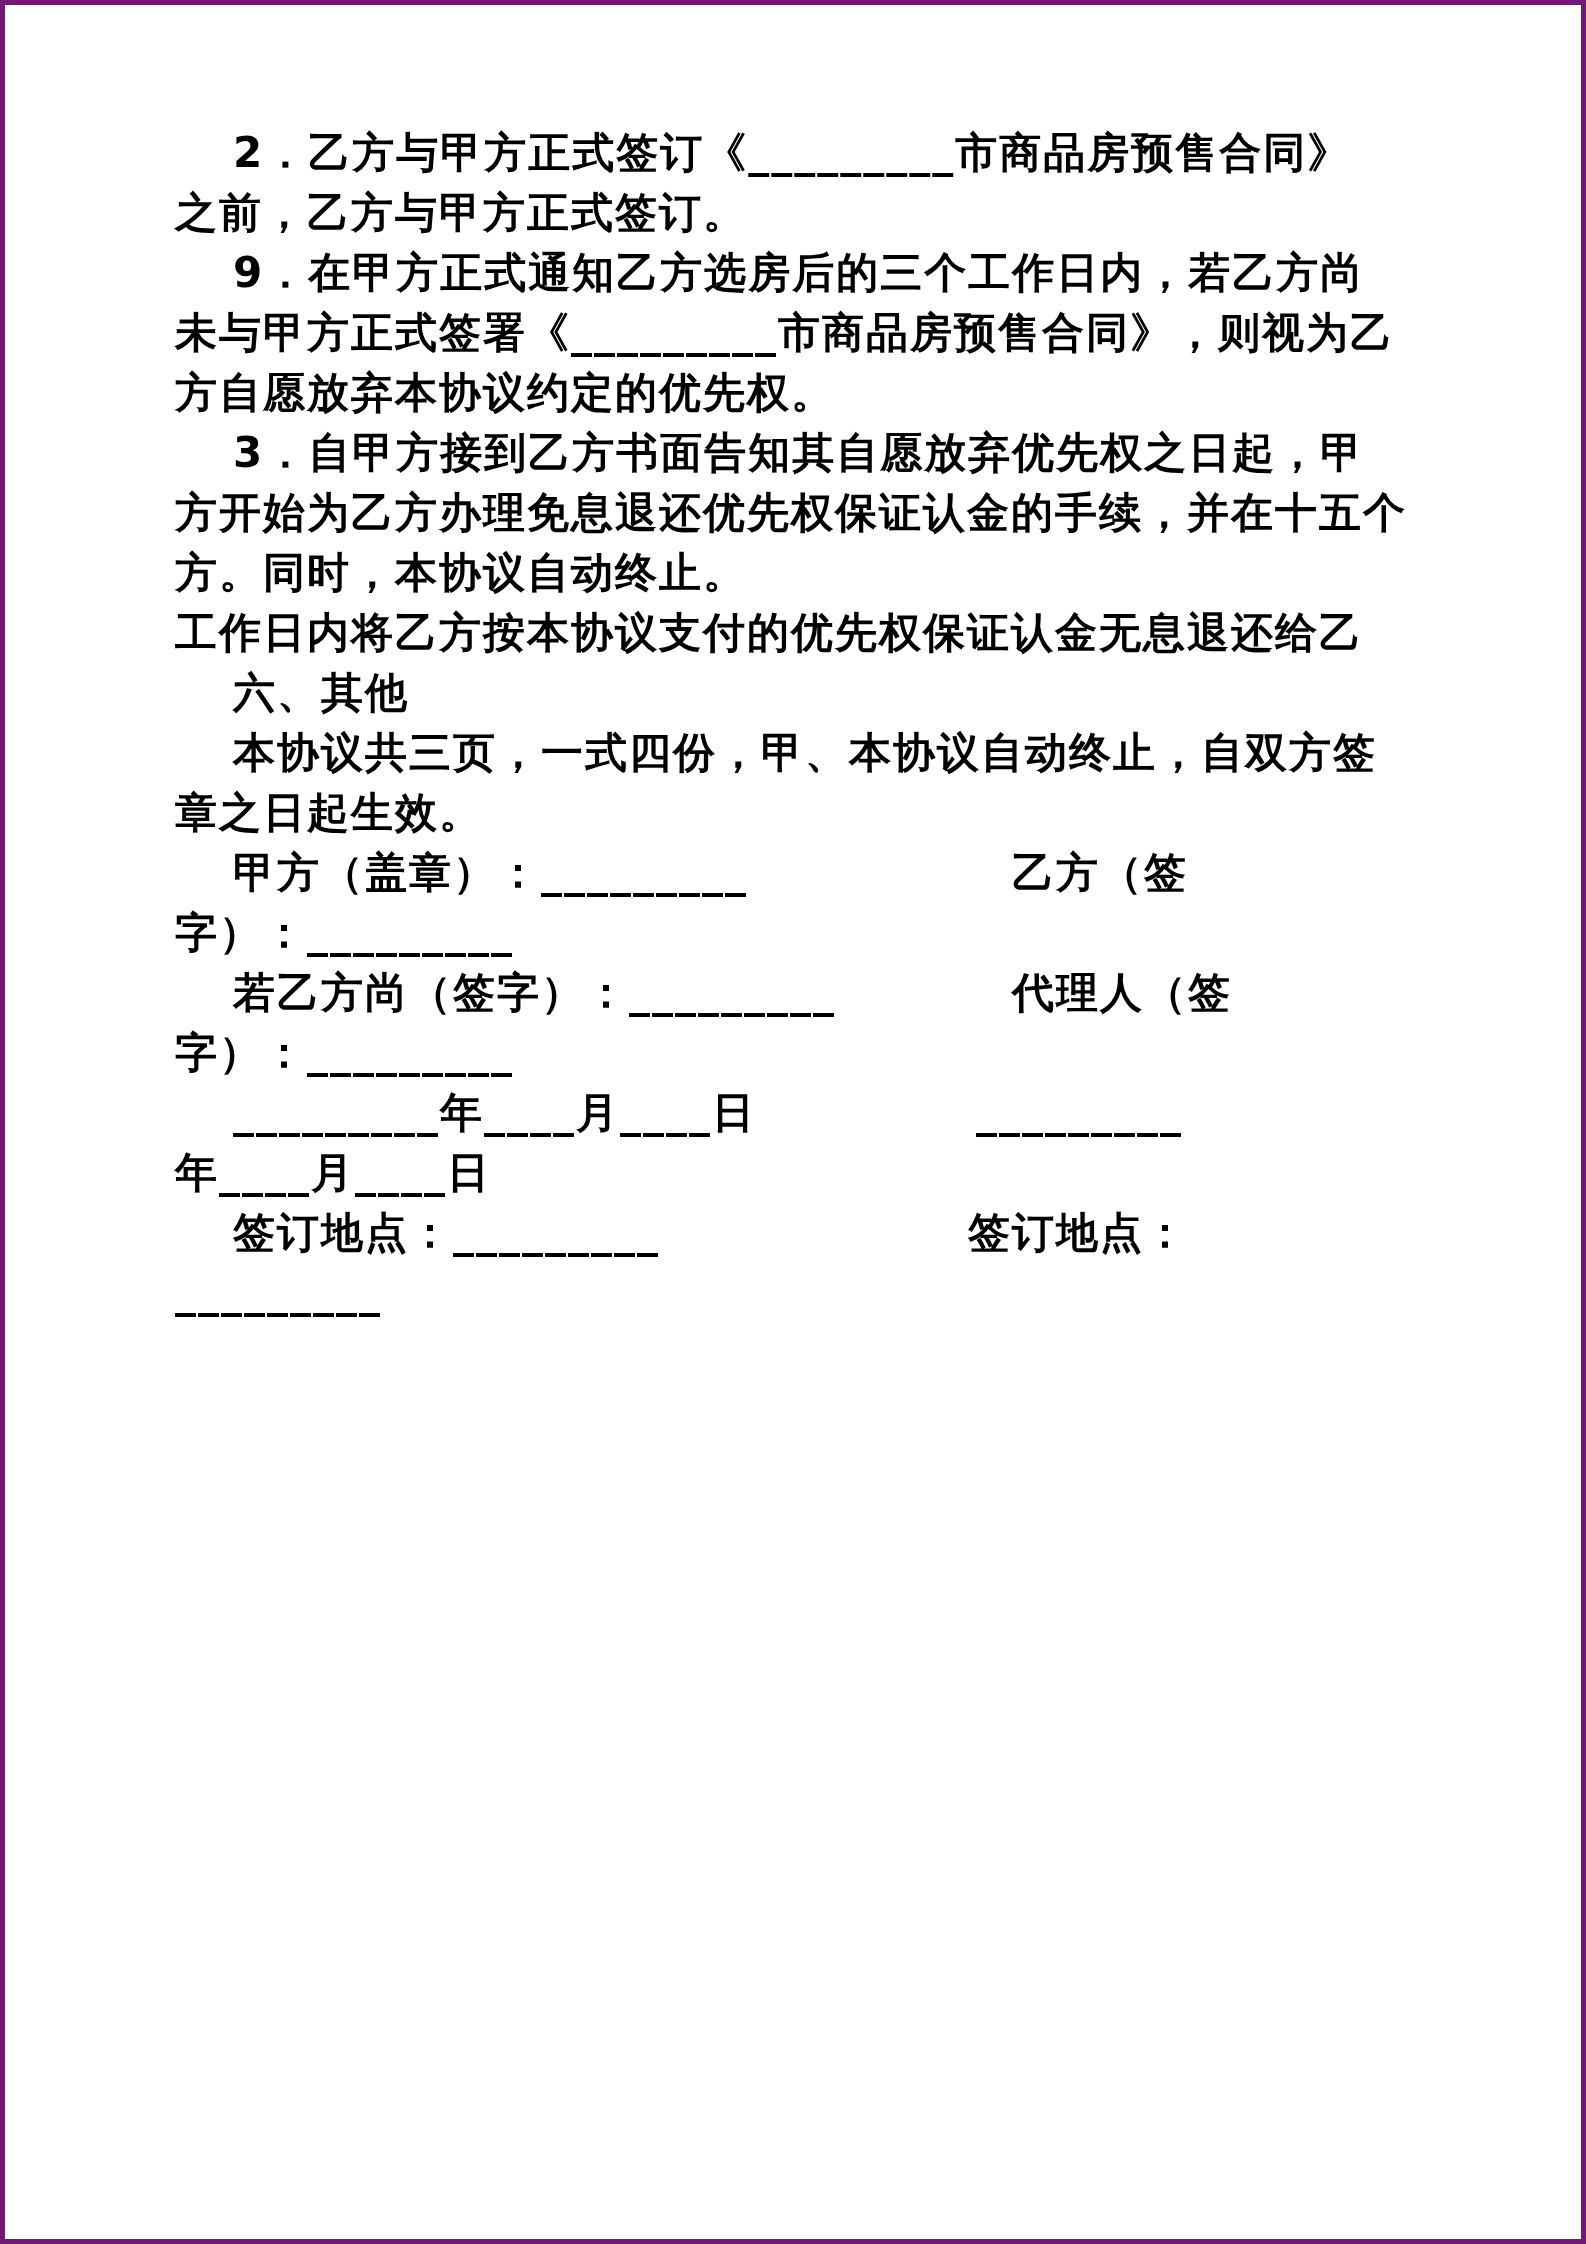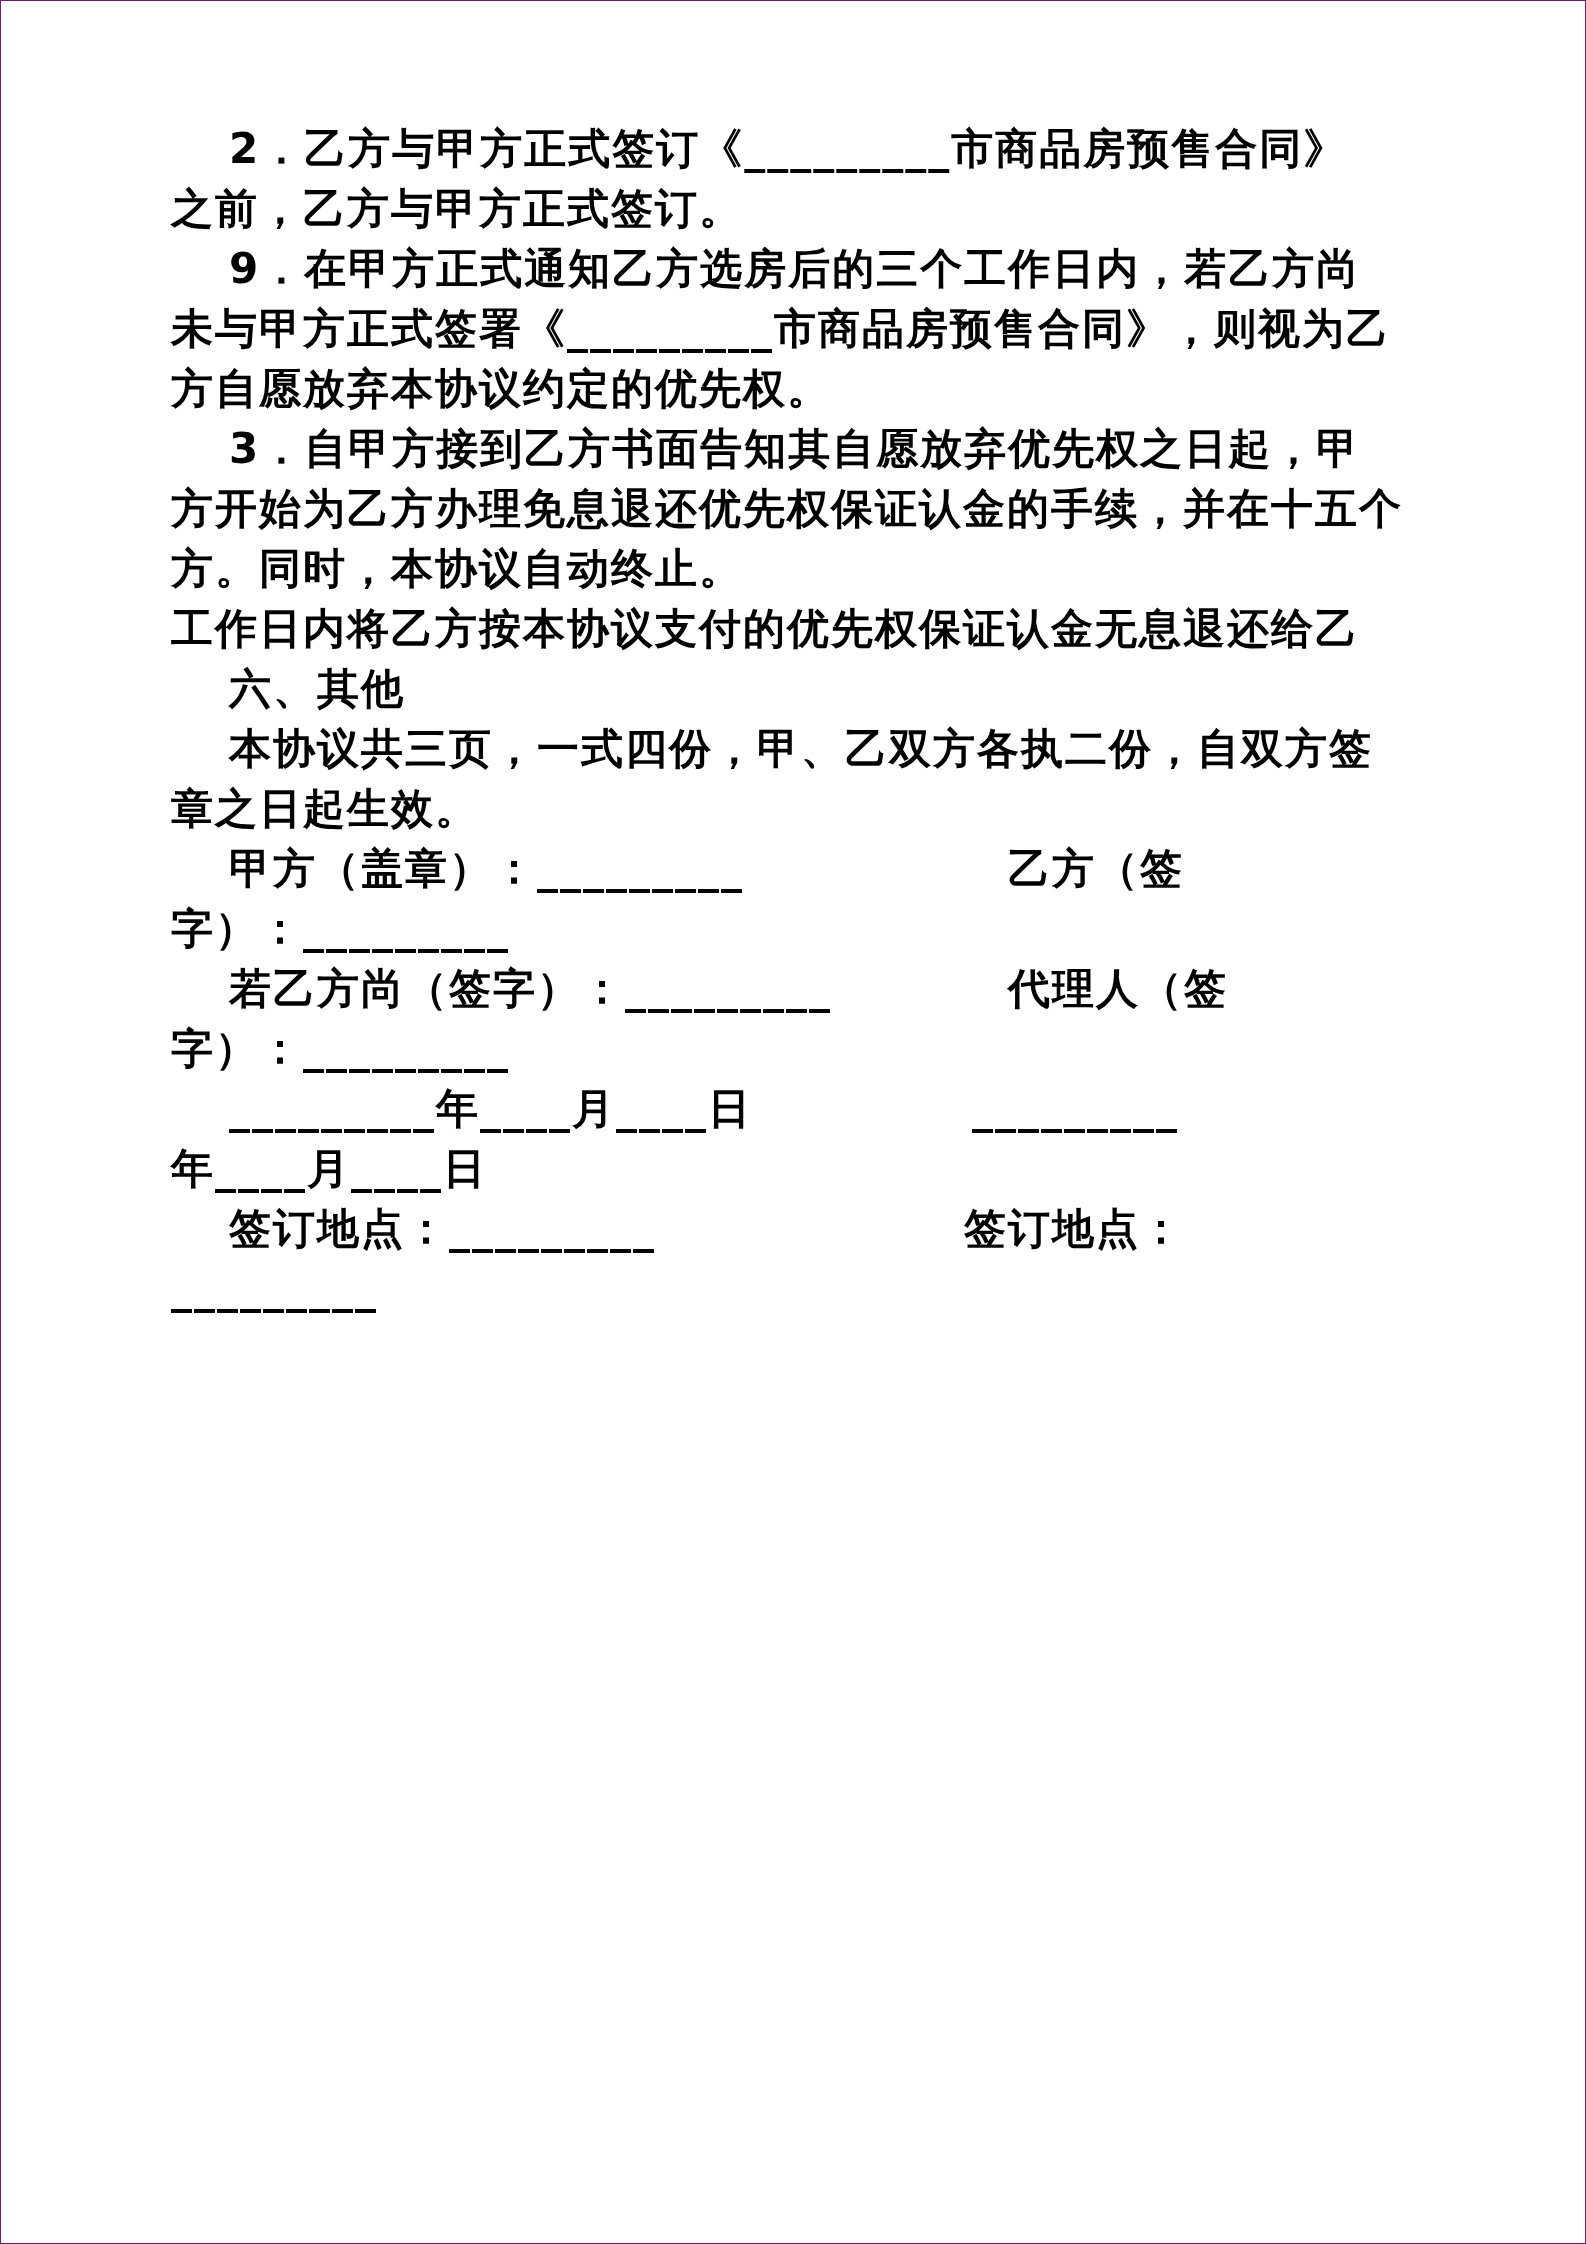--- a/index.html
+++ b/index.html
@@ -6,21 +6,21 @@
     margin: 0;
     padding: 0;
     background: #ffffff;
   }
   .page {
     position: relative;
     width: 1586px;
     height: 2244px;
     box-sizing: border-box;
     background: #ffffff;
-    border: 1px solid #701a75;
+    border: 5px solid #701a75;
     padding: 118px 160px 0 170px;
     font-family: "DejaVu Sans", "Liberation Sans", sans-serif;
     font-weight: bold;
     color: #000000;
     font-size: 42px;
     line-height: 60px;
     letter-spacing: 2px;
   }
   .para {
     margin: 0;
@@ -56,21 +56,21 @@
     <div class="line">方开始为乙方办理免息退还优先权保证认金的手续，并在十五个</div>
     <div class="line">方。同时，本协议自动终止。</div>
     <div class="line">工作日内将乙方按本协议支付的优先权保证认金无息退还给乙</div>
   </div>
 
   <div class="para">
     <div class="line indent">六、其他</div>
   </div>
 
   <div class="para">
-    <div class="line indent">本协议共三页，一式四份，甲、乙双方各执二份，自双方签</div>
+    <div class="line indent">本协议共三页，一式四份，甲、本协议自动终止，自双方签</div>
     <div class="line">章之日起生效。</div>
   </div>
 
   <div class="para">
     <div class="line indent">甲方（盖章）：_________　　　　　　乙方（签</div>
     <div class="line">字）：_________</div>
   </div>
 
   <div class="para">
     <div class="line indent">若乙方尚（签字）：_________　　　　代理人（签</div>

